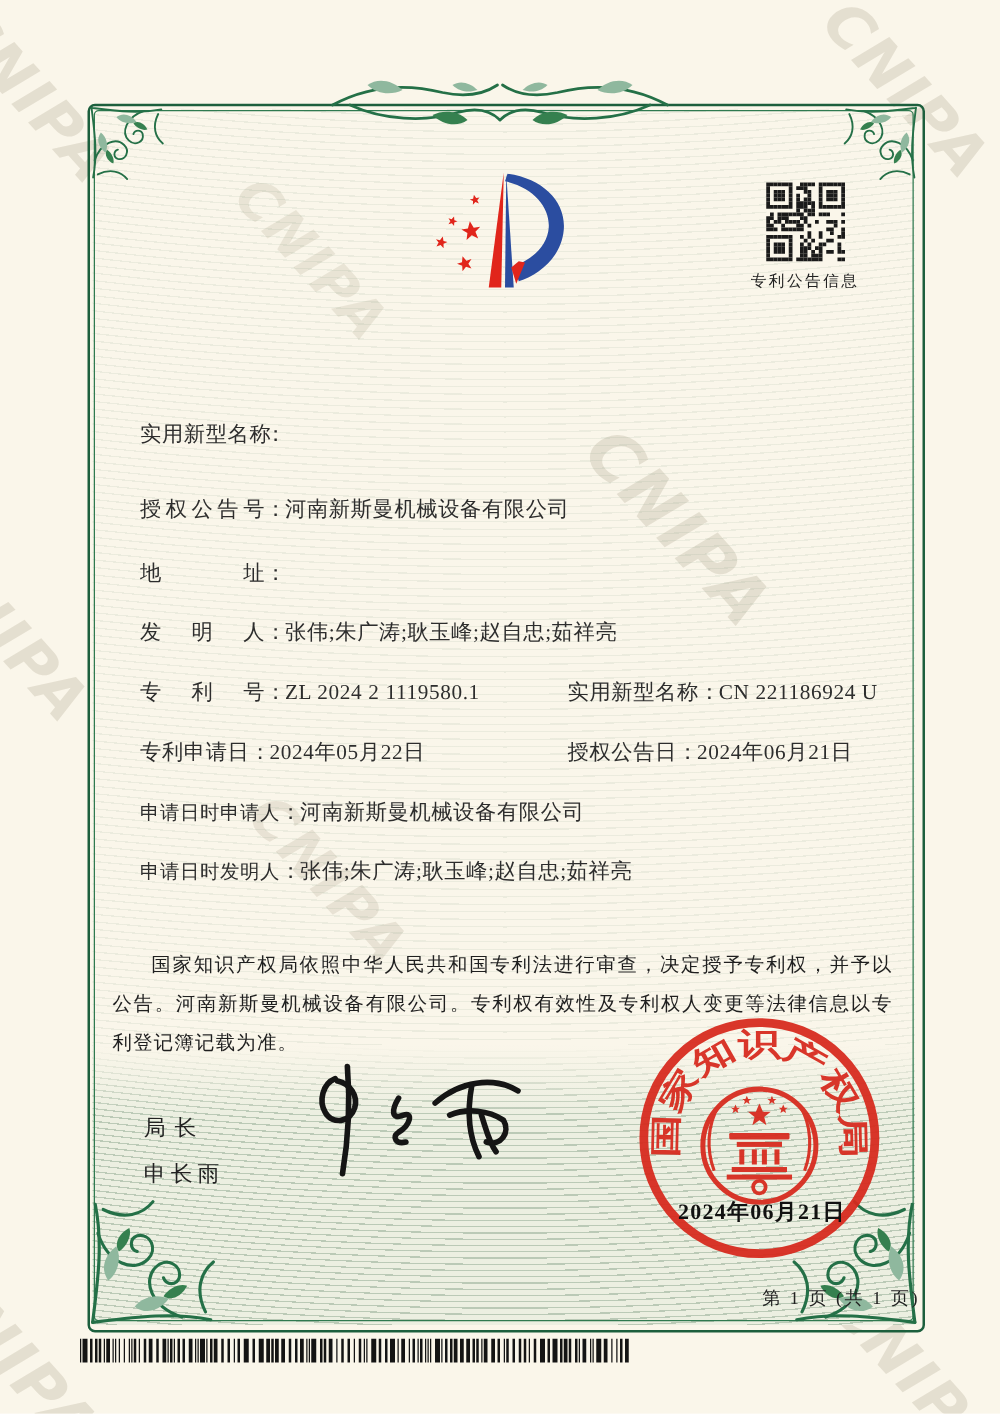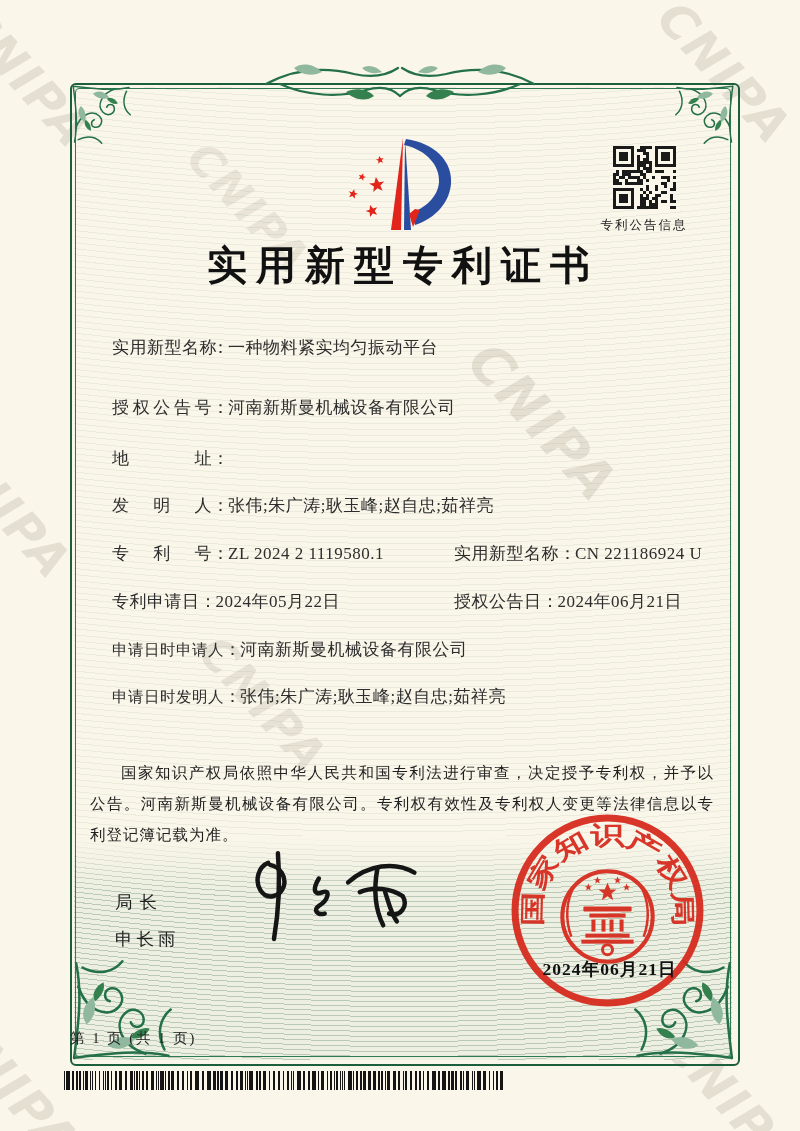--- a/index.html
+++ b/index.html
@@ -45,21 +45,21 @@
   .statement{position:absolute;left:90px;top:757px;width:624px;font-size:15.5px;line-height:31px;
       letter-spacing:1px;text-align:justify;text-indent:2em;color:#1f1f1f;z-index:5;}
   
   .signer{position:absolute;left:115px;font-family:"Liberation Sans","DejaVu Sans",sans-serif;
       font-size:17.5px;color:#222;z-index:5;}
   .signer.t1{top:890px;letter-spacing:7px;}
   .signer.t2{top:927px;letter-spacing:4px;}
   .sig-svg{position:absolute;left:235px;top:848px;z-index:5;}
   .seal{position:absolute;left:505px;top:808px;z-index:6;}
   
-  .page-info{position:absolute;left:70px;top:1029px;width:666px;text-align:left;
+  .page-info{position:absolute;left:70px;top:1029px;width:666px;text-align:right;
       font-size:14.5px;letter-spacing:2px;color:#222;z-index:5;}
   .barcode{position:absolute;left:64px;top:1071px;width:444px;height:19px;z-index:5;}
   .barcode i{position:absolute;top:0;bottom:0;background:#141414;}
 </style>
 </head>
 <body>
 
 <div class="page">
 
   <svg width="0" height="0" style="position:absolute" aria-hidden="true">
@@ -349,26 +349,24 @@
         <i style="left:33px;top:60px;width:3px;height:3px"></i>
         <i style="left:36px;top:60px;width:3px;height:3px"></i>
         <i style="left:39px;top:60px;width:3px;height:3px"></i>
         <i style="left:42px;top:60px;width:3px;height:3px"></i>
         <i style="left:57px;top:60px;width:3px;height:3px"></i>
         <i style="left:60px;top:60px;width:3px;height:3px"></i>
       </div>
     <div class="qr-caption">专利公告信息</div>
   </div>
 
-  <div class="title">实用新型专利证书</div>
 
   <div class="frow" style="top:336px">
     <span class="jl">实用新型名称</span>
       <span class="colon">：</span>
-    <span class="fval">一种物料紧实均匀振动平台</span>
   </div>
   <div class="frow" style="top:396px">
     <span class="jl">授权公告号</span>
       <span class="colon">：</span>
     <span class="fval">河南新斯曼机械设备有限公司</span>
   </div>
   <div class="frow" style="top:447px">
     <span class="jl">地址</span>
       <span class="colon">：</span>
   </div>

